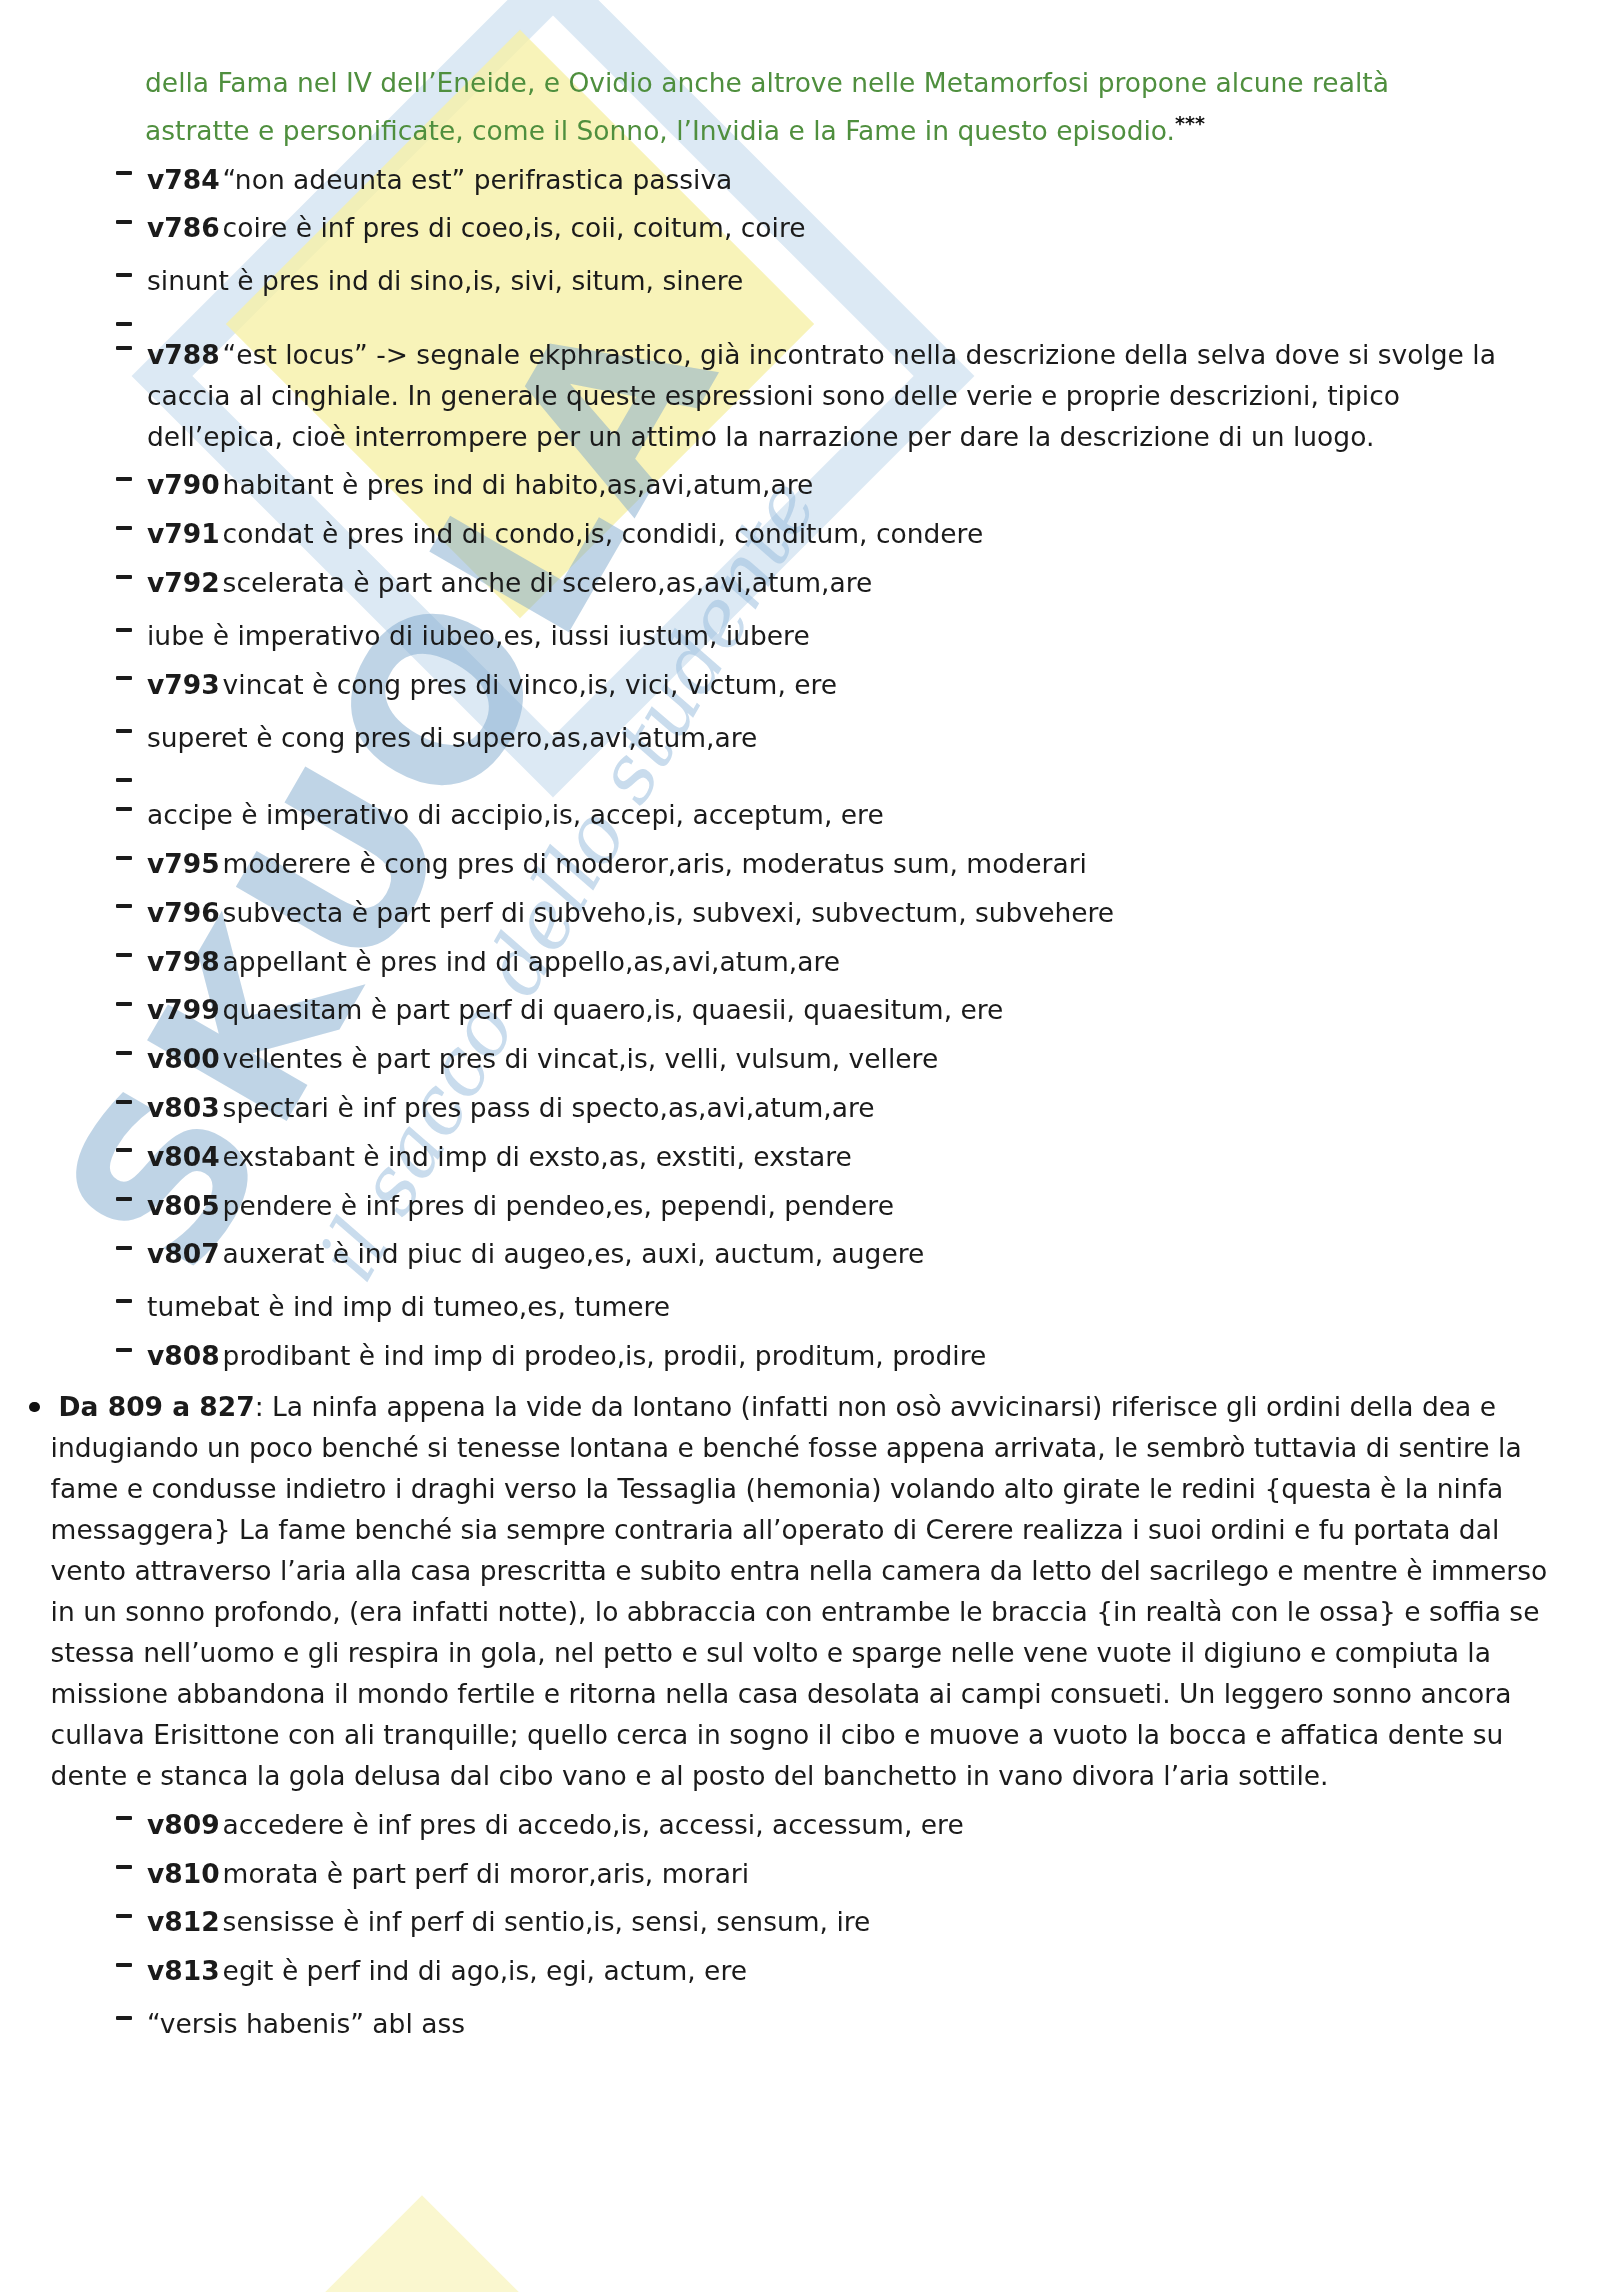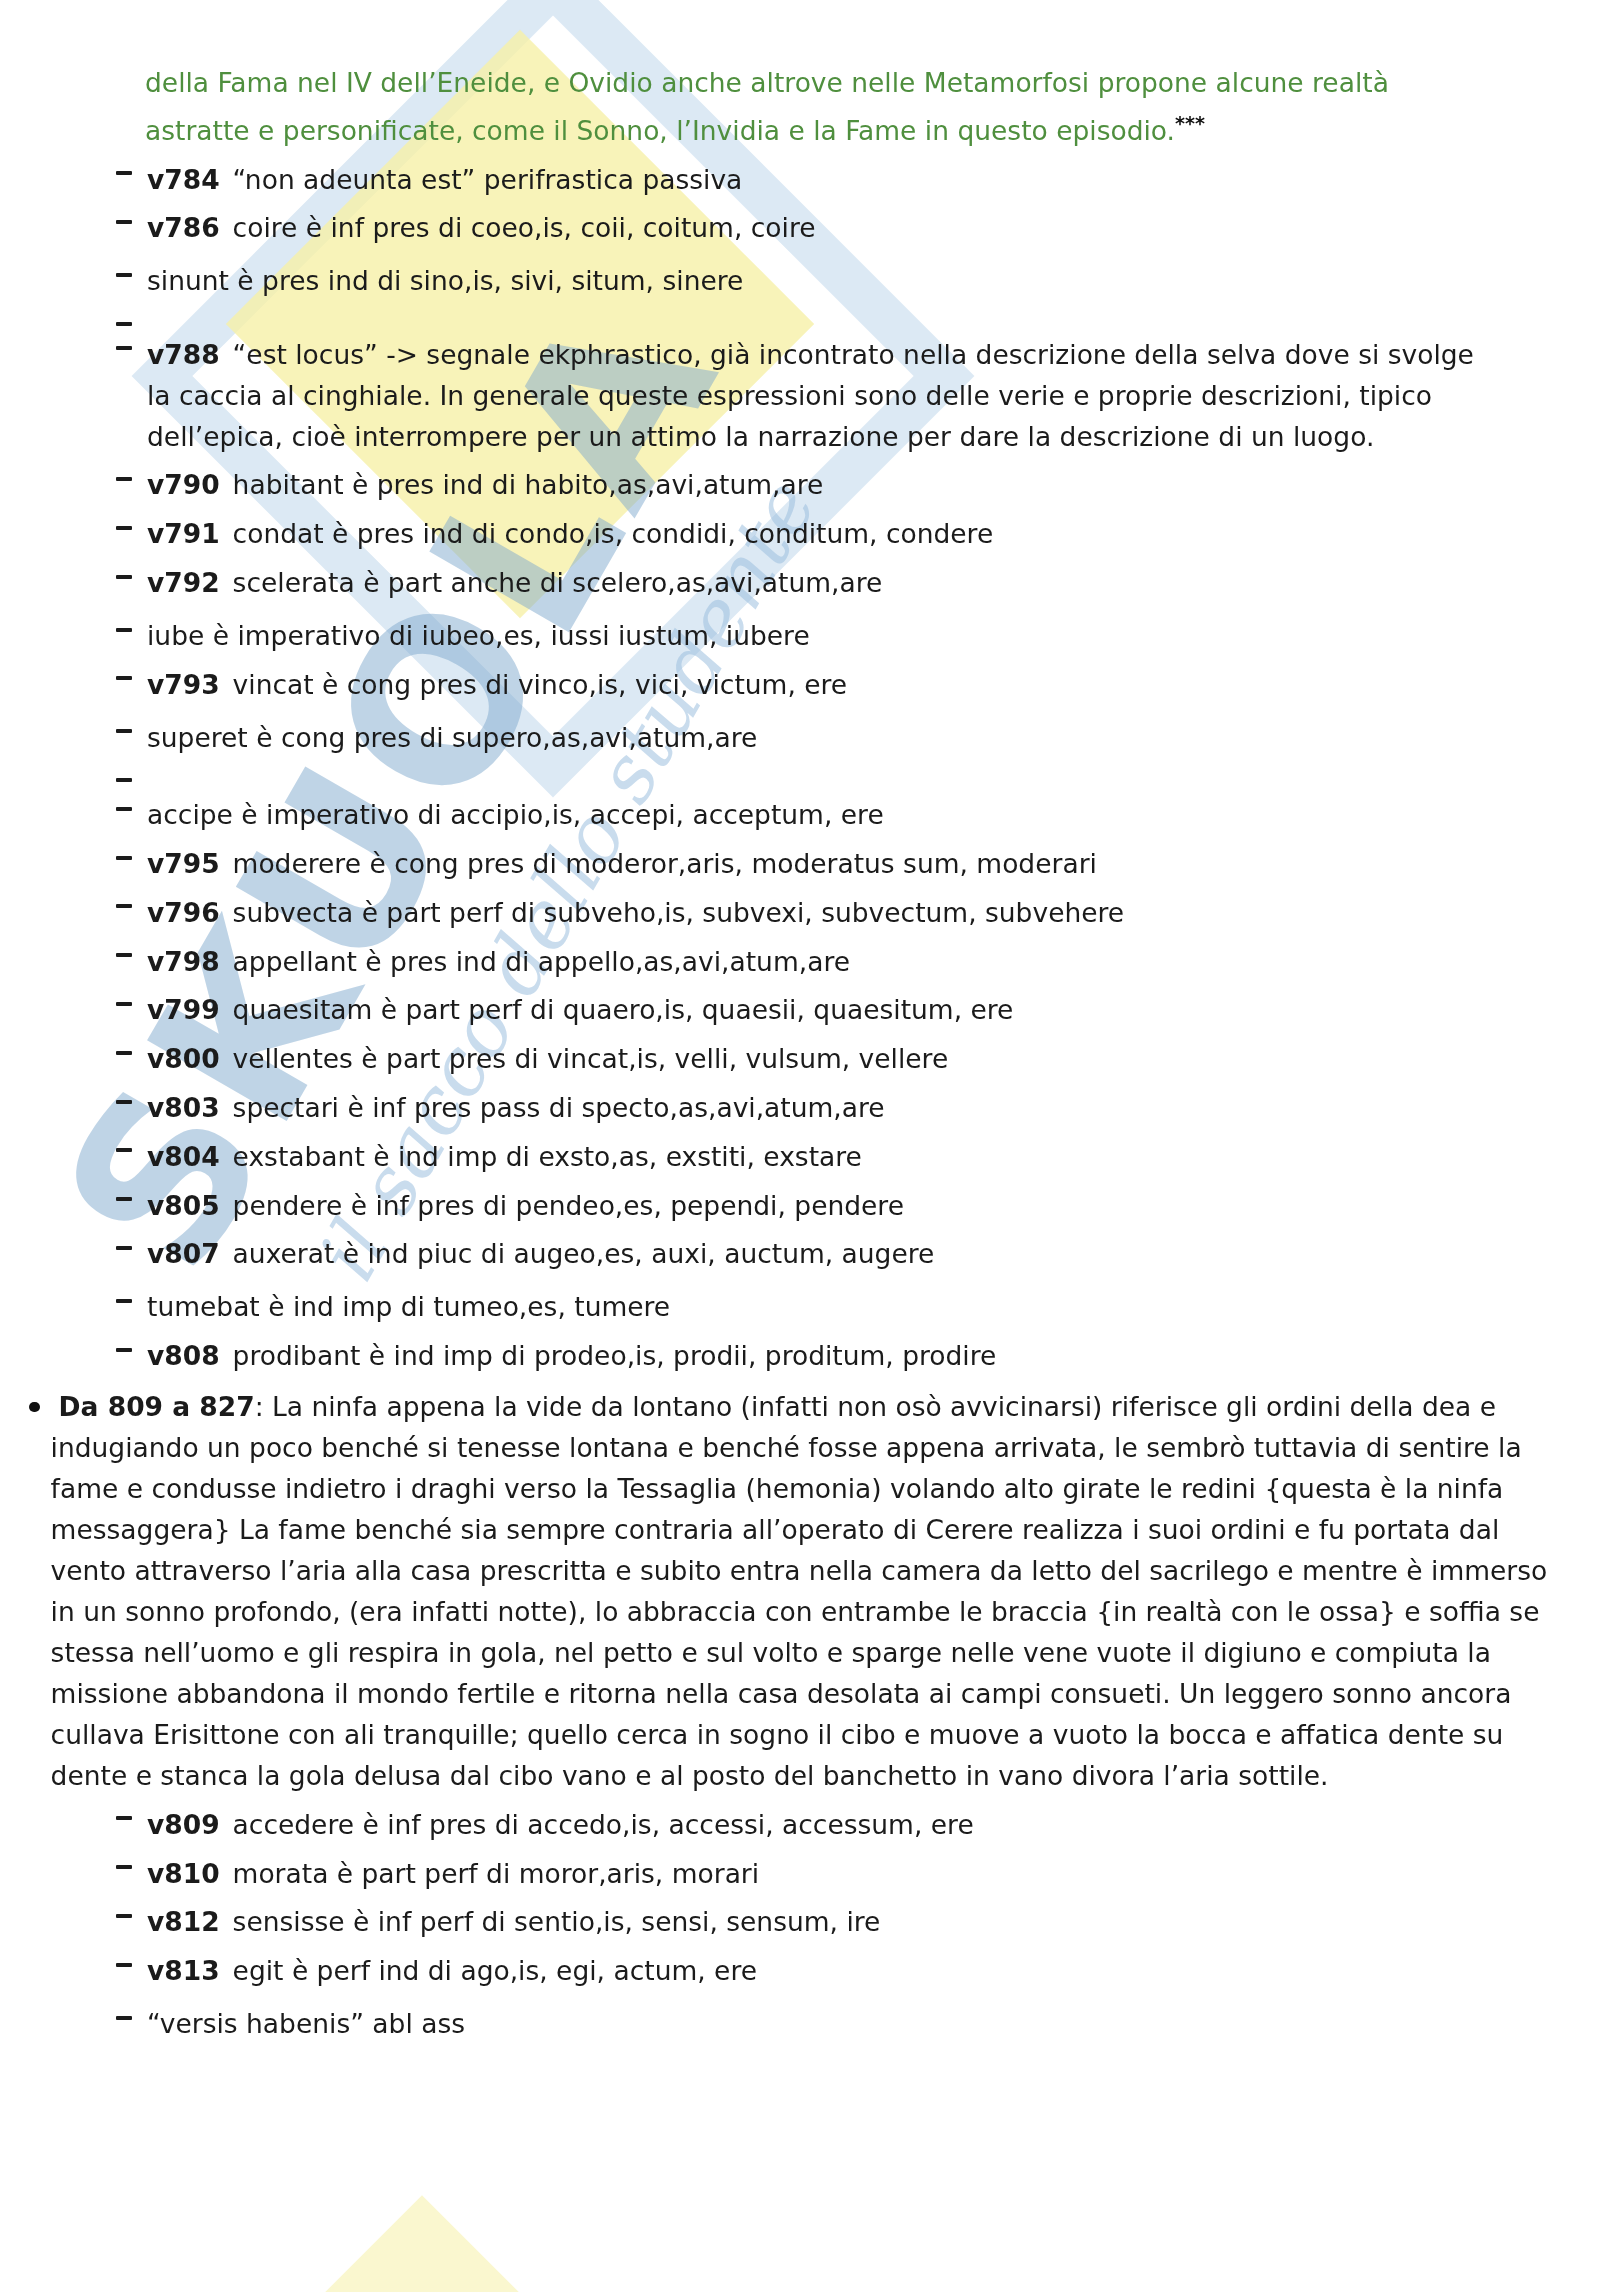--- a/index.html
+++ b/index.html
@@ -61,21 +61,21 @@
   .vlist { }
   .vitem { display: flex; margin: 7.8px 116px 0 116px; }
   .vitem.plain { margin-top: 12px; }
   .dash { flex: 0 0 31px; }
   .dash::before {
     content: ""; display: block; width: 15.7px; height: 3.9px;
     background: #1b1b1b; margin-top: 12.7px; border-radius: 1px;
   }
   .vtext { font-size: 26.5px; line-height: 41px; }
   .vnum { font-weight: bold; }
-  .vnum:not(:empty) { margin-right: 13px; }
+  .vnum:not(:empty) { margin-right: 3px; }
 
   .section { display: flex; margin: 9.8px 45px 0 29px; }
   .dot { flex: 0 0 21.6px; }
   .dot::before {
     content: ""; display: block; width: 10.8px; height: 10.8px;
     border-radius: 50%; background: #111111; margin-top: 15.7px;
   }
   .section-text { font-size: 26.5px; line-height: 41px; }
   .section-text b { font-weight: bold; margin-left: 8px; }
 </style>

